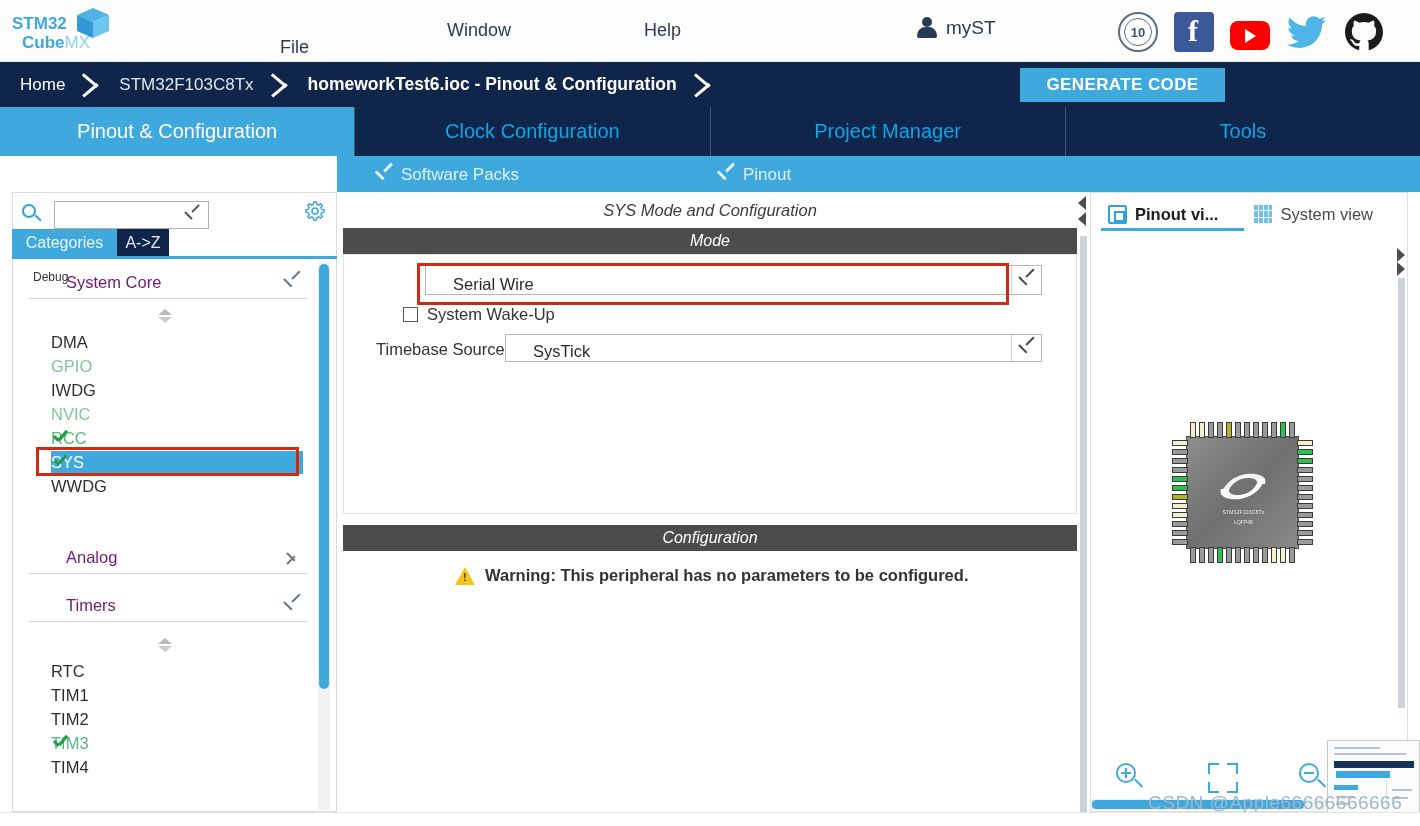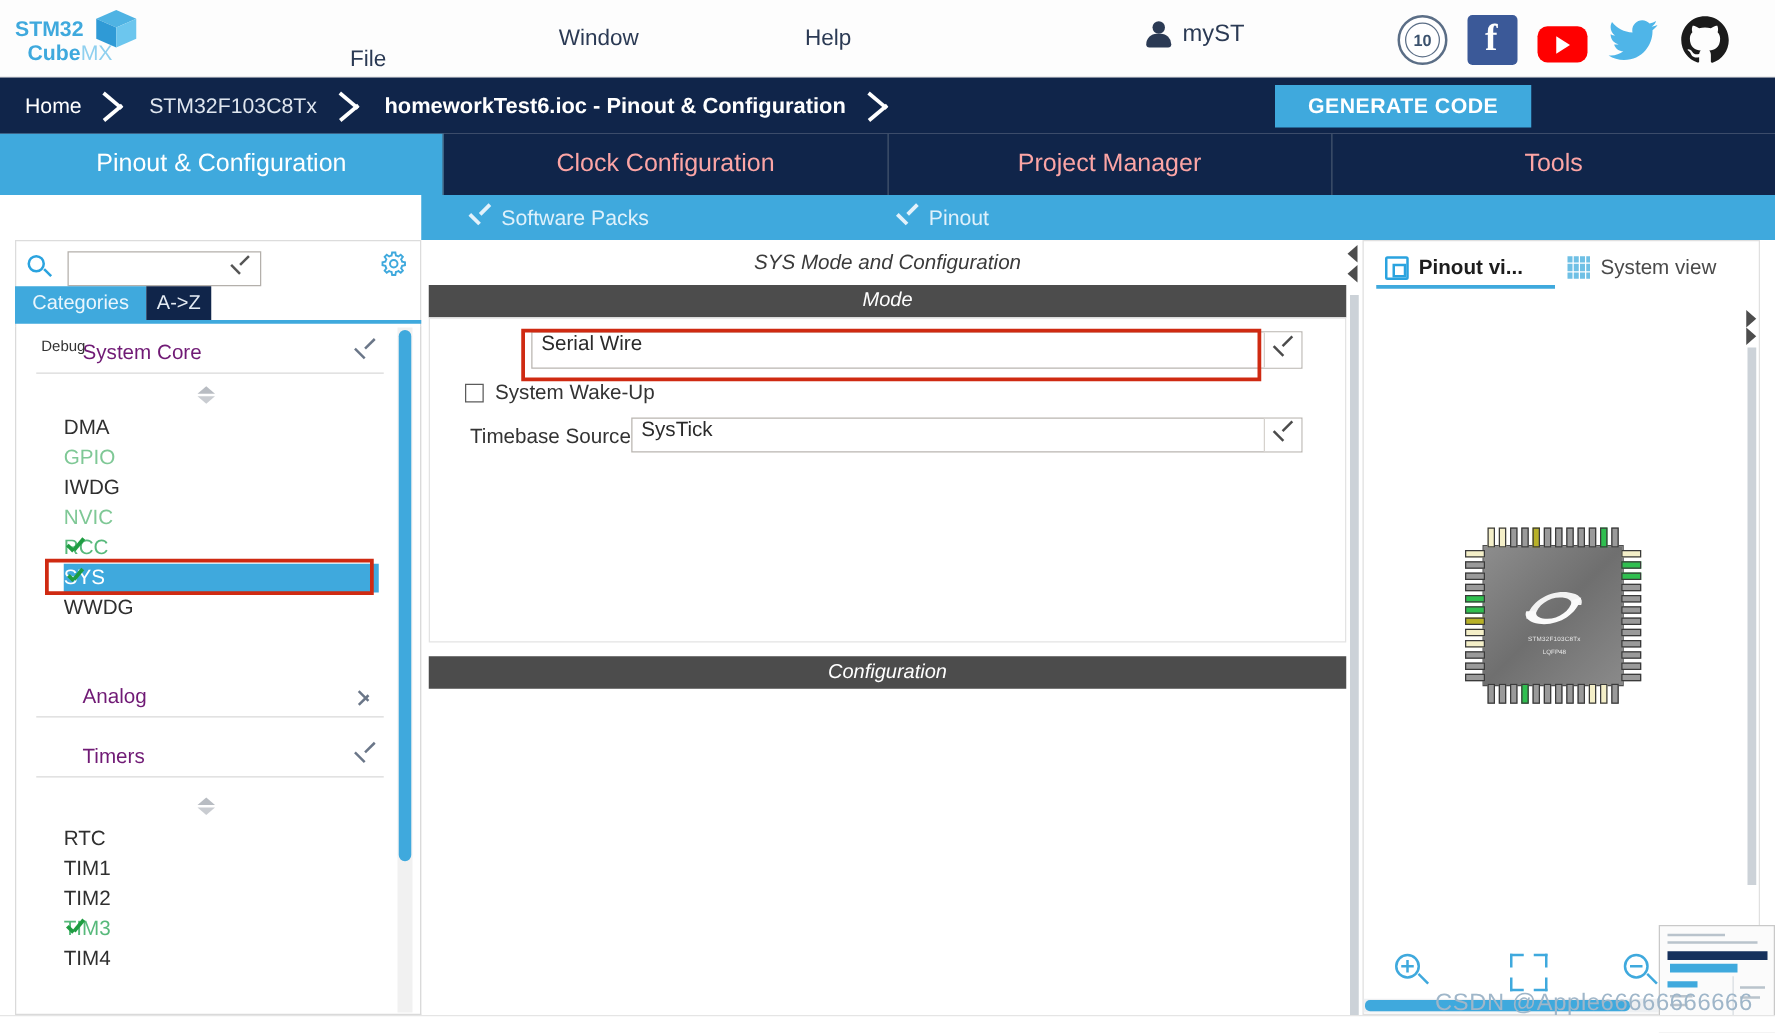--- a/index.html
+++ b/index.html
@@ -71,21 +71,21 @@
     position:absolute; left:1020px; top:68px; width:205px; height:34px;
     background:#3fa9dd; color:#fff; font-size:17px; font-weight:bold;
     display:flex; align-items:center; justify-content:center; letter-spacing:0.4px;
     cursor:pointer;
   }
 
   
   .maintabs { position:absolute; left:0; top:107px; width:1420px; height:49px;
     background:#10254a; display:flex; }
   .mtab { flex:1; display:flex; align-items:center; justify-content:center;
-    color:#fca5a5; font-size:20px; border-right:1px solid #44566f; cursor:pointer; }
+    color:#0ea5e9; font-size:20px; border-right:1px solid #44566f; cursor:pointer; }
   .mtab:last-child{ border-right:none; }
   .mtab.active { background:#3fa9dd; color:#ffffff; }
   .mtab.active .lbl { color:#fff; }
 
   
   .subbar { position:absolute; left:0; top:156px; width:1420px; height:36px; background:#fff; }
   .subbar-blue { position:absolute; left:337px; top:0; width:1083px; height:36px; background:#3fa9dd; }
   .sb-item { position:absolute; display:flex; align-items:center; gap:9px; color:#dff1fb; font-size:17px; cursor:pointer;}
   .sb-item .cv { width:16px; height:10px; position:relative; }
   .cv::before,.cv::after{content:"";position:absolute;top:0;width:11px;height:2.6px;background:#e3f2fb;}
@@ -152,34 +152,34 @@
   
   .center { position:absolute; left:343px; top:196px; width:734px; height:616px; background:#fff;font-style:italic; }
   .panel-title { position:absolute; left:0; top:0; width:734px; height:28px;
     display:flex; align-items:center; justify-content:center; font-size:16.5px; color:#3b3b3b; background:#fff;}
   .band { position:absolute; left:0; width:734px; height:26px; background:#4c4c4c; color:#fff;
     display:flex;align-items:center;justify-content:center; font-size:16px;}
   #band-mode { top:32px; }
   #band-config { top:329px; }
   .modebox { position:absolute; left:0; top:58px; width:734px; height:260px; background:#fff; border:1px solid #e3e3e3;}
   .lbl-debug { position:absolute; left:33px; top:270px; font-size:12px; color:#333; }
-  .combo { position:absolute; border:1px solid #b9b5b0; background:#fff; display:flex; align-items:flex-start; }
+  .combo { position:absolute; border:1px solid #b9b5b0; background:#fff; display:flex; align-items:flex-end;padding-left:20px; }
   .combo .ctext { font-size:16.5px; color:#2b2b2b; margin-left:7px; }
   .combo .arrowbox { position:absolute; right:0; top:0; width:30px; height:100%; border-left:1px solid #d6d2cd;
      display:flex;align-items:center;justify-content:center; background:#fff;}
   .v-arrow { width:16px;height:9px;position:relative;}
   .v-arrow::before,.v-arrow::after{content:"";position:absolute;top:0;width:11px;height:1.8px;background:#4b4b4b;}
   .v-arrow::before{left:0;transform:rotate(45deg);transform-origin:left center;}
   .v-arrow::after{left:7.5px;transform:rotate(-45deg);transform-origin:left center;}
 
   #combo-debug { left:425px; top:265px; width:617px; height:30px; }
   #combo-timebase { left:505px; top:334px; width:537px; height:28px; }
   .lbl-timebase { position:absolute; left:376px; top:340px; font-size:16.5px; color:#333; }
 
-  .wakeup-row { position:absolute; left:372px; top:305px; display:flex; align-items:center; gap:9px;}
+  .wakeup-row { position:absolute; left:403px; top:305px; display:flex; align-items:center; gap:9px;}
   .cb-empty { width:15px;height:15px;border:1.6px solid #5b5b5b;background:#fff;}
   .wakeup-lbl { font-size:16.5px; color:#333; }
 
   .warnrow { position:absolute; left:455px; top:566px; display:flex; align-items:center; gap:10px;}
   .warn-tri { width:20px;height:18px; position:relative;}
   .warn-tri::before{content:"";position:absolute;left:0;top:0;width:0;height:0;
      border-left:10px solid transparent;border-right:10px solid transparent;border-bottom:18px solid #f5c518;}
   .warn-tri::after{content:"!";position:absolute;left:8px;top:4px;font-size:11px;font-weight:bold;color:#5a4500;}
   .warntext { font-size:16.5px; color:#333; font-weight:bold;}
 
@@ -466,20 +466,24 @@
   </div>
 
   <div class="lbl-timebase">Timebase Source</div>
   <div class="combo" id="combo-timebase">
     <span class="ctext">SysTick</span>
     <span class="arrowbox">
         <span class="v-arrow"></span>
       </span>
   </div>
 
+  <div class="warnrow">
+    <span class="warn-tri"></span>
+    <span class="warntext">Warning: This peripheral has no parameters to be configured.</span>
+  </div>
 
   <div class="hl" id="hl-sys"></div>
   <div class="hl" id="hl-debug"></div>
 
   <div class="rightpanel"></div>
   <div class="collapse-arrows">
     <div class="ca" id="ca1"></div>
       <div class="ca" id="ca2"></div>
   </div>
   <div class="vert-track-left"></div>

